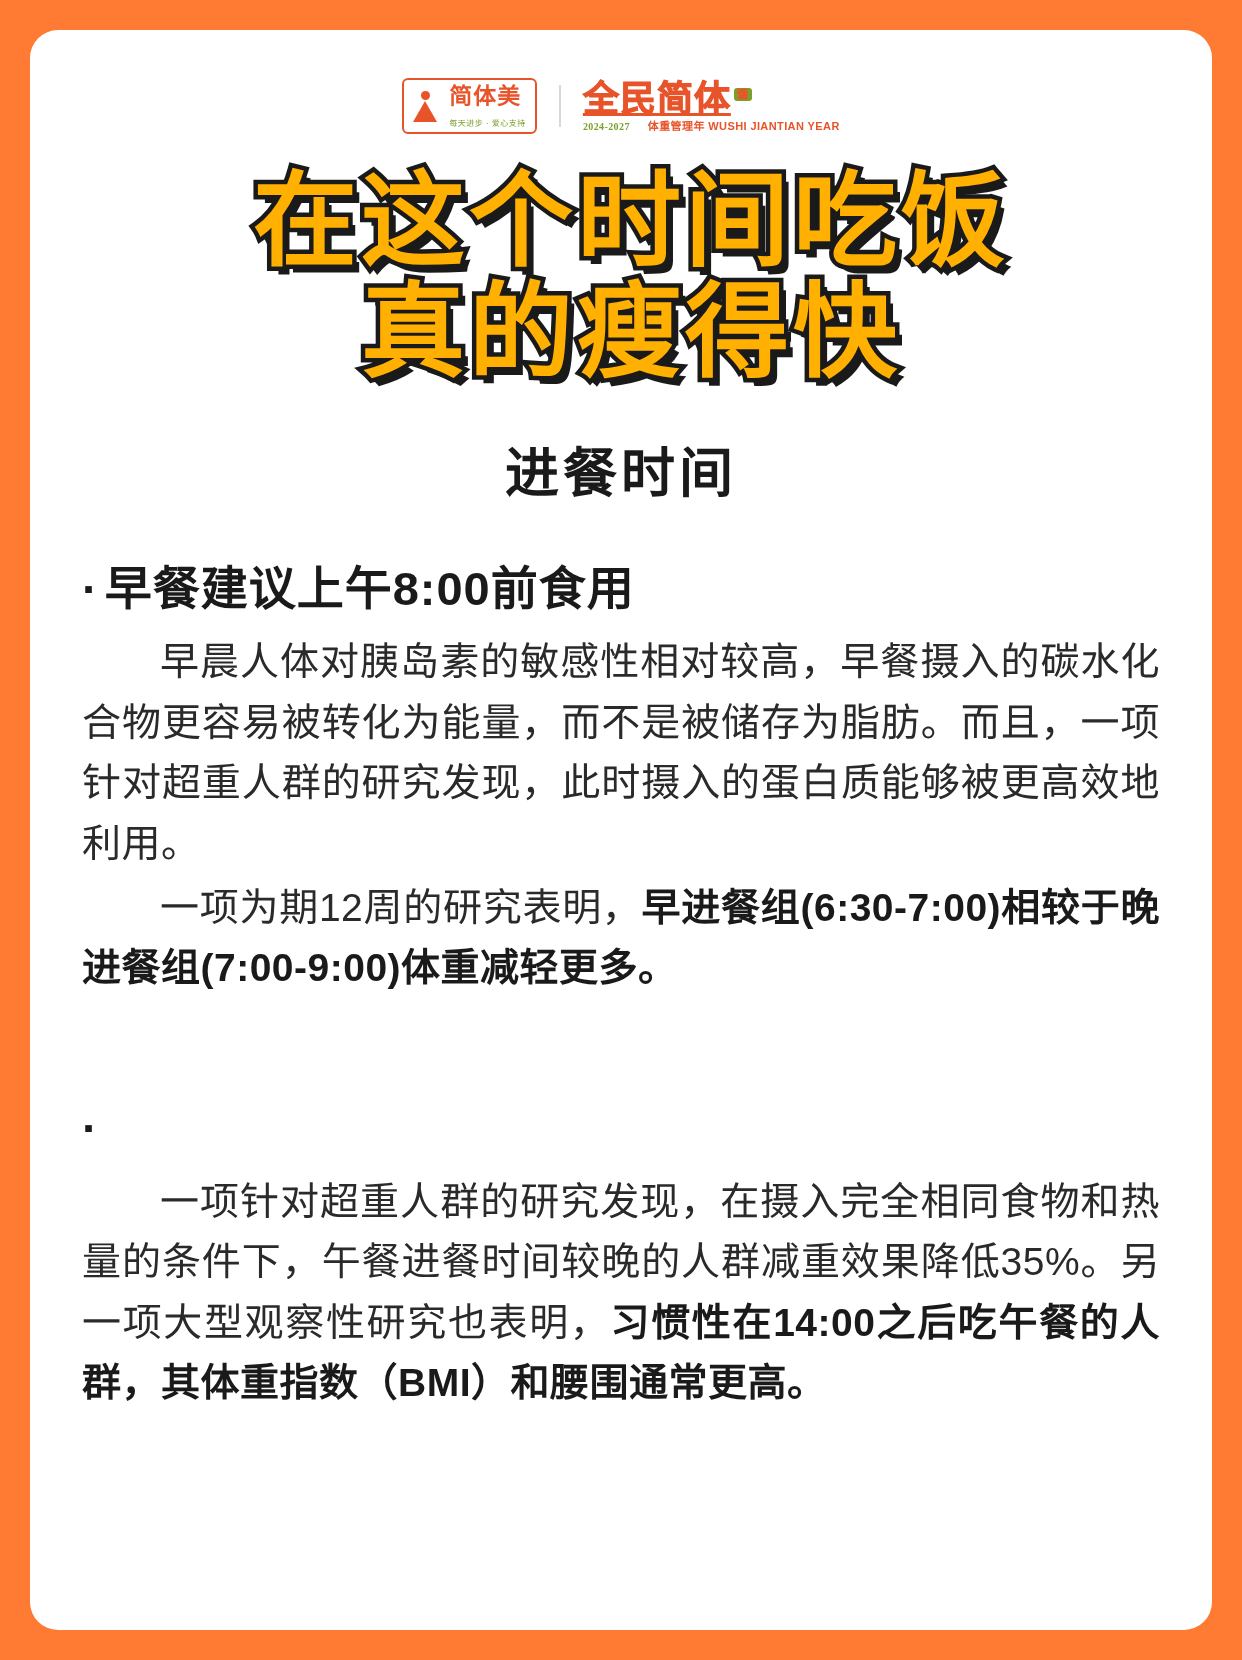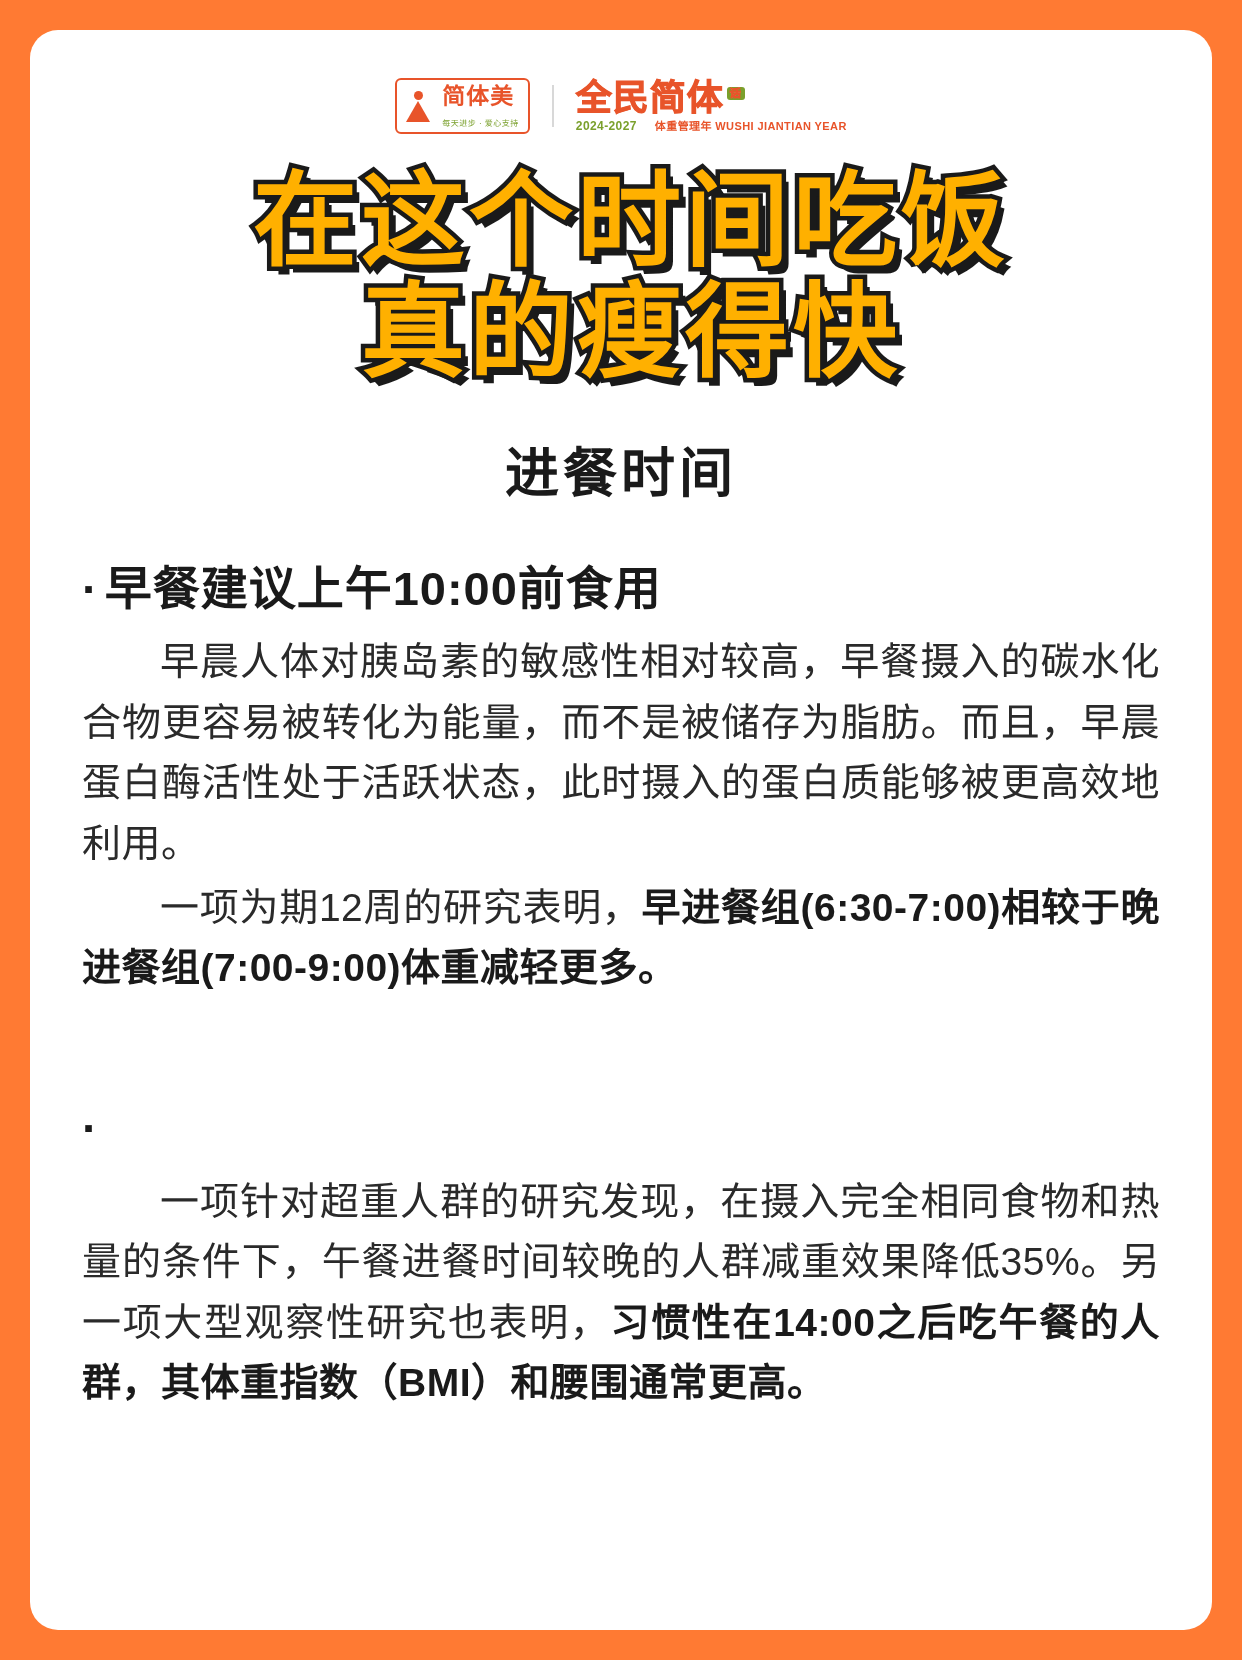--- a/index.html
+++ b/index.html
@@ -91,42 +91,44 @@
     align-items: flex-start;
     line-height: 1;
   }
   .brand-right-main {
     font-size: 36px;
     font-weight: bold;
     color: #E8542A;
     letter-spacing: 1px;
     -webkit-text-stroke: 1px #E8542A;
     position: relative;
+    text-decoration: underline;
   }
   .brand-badge {
     display: inline-block;
     vertical-align: super;
     font-size: 11px;
     background: #7AA02C;
     color: #fff;
     border-radius: 3px;
     padding: 1px 3px;
     margin-left: 3px;
   }
   .brand-right-sub {
     margin-top: 4px;
     font-size: 11px;
     color: #E8542A;
     letter-spacing: 0.4px;
     font-weight: bold;
   }
   .brand-right-sub .year {
     color: #7AA02C;
-    font-size: 12px;
+    font-size: 10px;
     margin-right: 18px;
+    font-family: Liberation Serif, serif;
   }
 
   
   .title-block {
     margin-top: 22px;
     text-align: center;
     margin-left: 20px;
   }
   .title-line {
     font-family: "DejaVu Sans", "Liberation Sans", sans-serif;
@@ -236,24 +238,24 @@
 
   <div class="section-label-wrap">
     <span class="section-label">进餐时间</span>
   </div>
 
   <div class="content">
 
     <div>
       <div class="heading">
         <span class="bullet-dot">·</span>
-        <span>早餐建议上午10:00前食用</span>
+        <span>早餐建议上午8:00前食用</span>
       </div>
       <p class="para">
-        <span>早晨人体对胰岛素的敏感性相对较高，早餐摄入的碳水化合物更容易被转化为能量，而不是被储存为脂肪。而且，早晨蛋白酶活性处于活跃状态，此时摄入的蛋白质能够被更高效地利用。</span>
+        <span>早晨人体对胰岛素的敏感性相对较高，早餐摄入的碳水化合物更容易被转化为能量，而不是被储存为脂肪。而且，一项针对超重人群的研究发现，此时摄入的蛋白质能够被更高效地利用。</span>
       </p>
       <p class="para">
         <span>一项为期12周的研究表明，</span><span class="b">早进餐组(6:30-7:00)相较于晚进餐组(7:00-9:00)体重减轻更多。</span>
       </p>
     </div>
 
     <div class="gap"></div>
 
     <div>
       <div class="heading">

